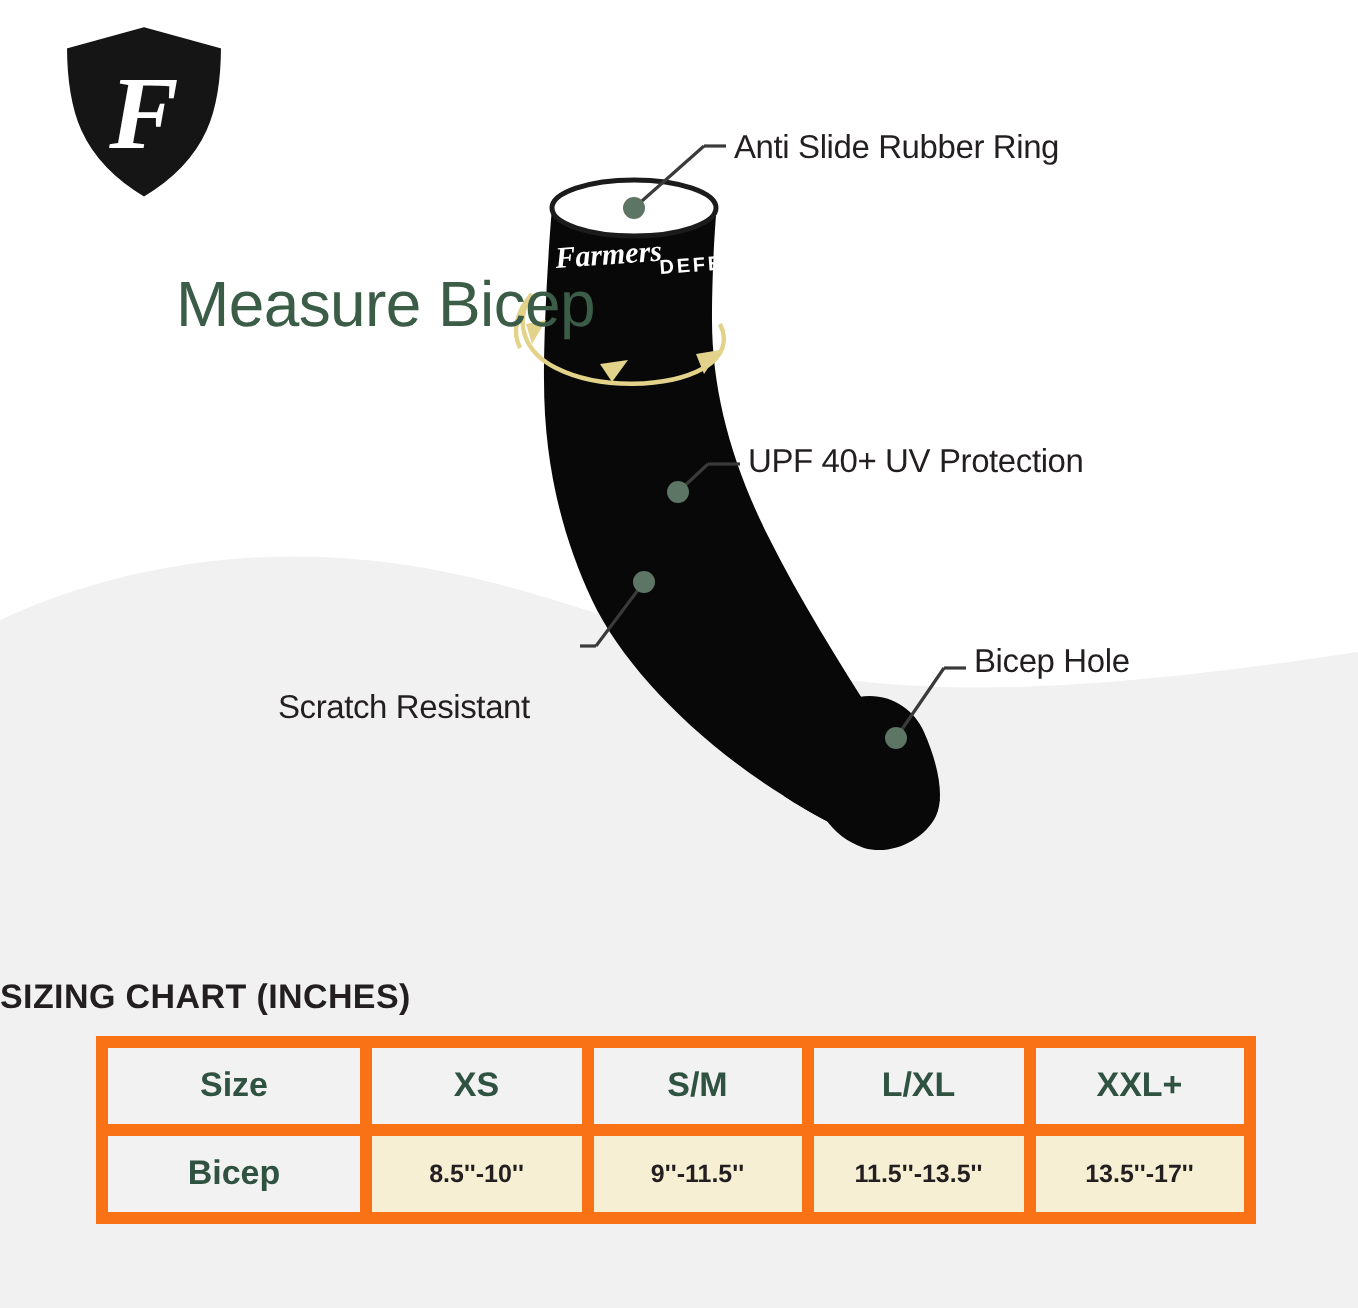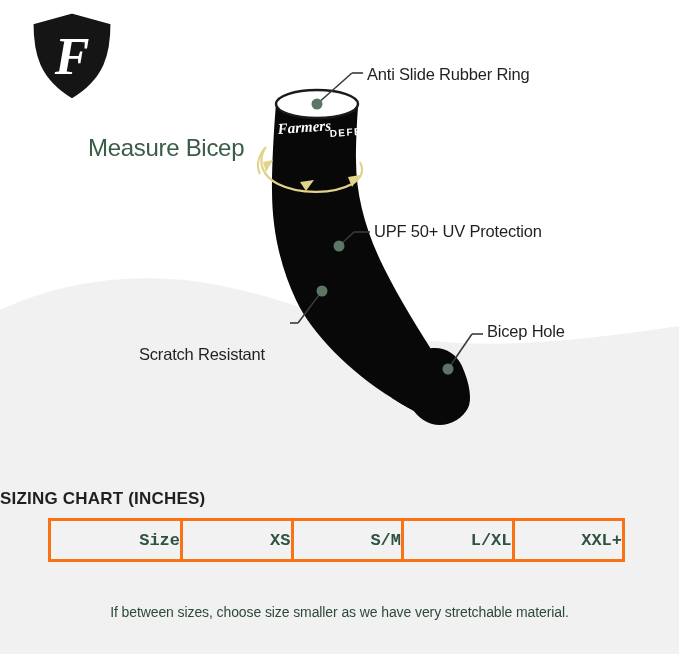--- a/index.html
+++ b/index.html
@@ -46,21 +46,21 @@
     color: #231f20;
     white-space: nowrap;
     letter-spacing: -0.2px;
   }
   .callout.c-ring   { left: 367px; top: 65px;  font-size: 16.5px; }
   .callout.c-upf    { left: 374px; top: 222px; font-size: 16.5px; }
   .callout.c-scratch{ left: 139px; top: 312px; font-size: 16.5px; margin-top: 33px; }
   .callout.c-thumb  { left: 487px; top: 322px; font-size: 16.5px; }
   .callout.c-measure{
     left: 88px; top: 134px;
-    font-size: 24px;
+    font-size: 32px;
     color: #3b5c46;
     letter-spacing: -0.3px;
   }
   
   .chart-title {
     position: absolute;
     left: 0;
     top: 489px;
     width: 679px;
     text-align: left;
@@ -71,26 +71,25 @@
   }
   .size-table {
     position: absolute;
     left: 48px;
     top: 518px;
     width: 574px;
     border-collapse: collapse;
     table-layout: fixed;
   }
   .size-table td {
-    border: 3px solid #f97316;
+    border: 6px solid #f97316;
     height: 38px;
-    text-align: right;
+    text-align: center;
     vertical-align: middle;
     padding: 0;
-    font-family: Liberation Mono, monospace;
   }
   .size-table tr.head-row td {
     background: #f2f2f2;
     color: #2f5241;
     font-size: 17px;
     font-weight: bold;
   }
   .size-table tr.data-row td.rowlabel {
     background: #f2f2f2;
     color: #2f5241;
@@ -189,21 +188,21 @@
     <g fill="#5c7565">
       <circle cx="317" cy="104" r="5.5"></circle>
       <circle cx="339" cy="246" r="5.5"></circle>
       <circle cx="322" cy="291" r="5.5"></circle>
       <circle cx="448" cy="369" r="5.5"></circle>
     </g>
   </svg>
 
   <div class="callout c-ring">Anti Slide Rubber Ring</div>
 
-  <div class="callout c-upf">UPF 50+ UV Protection</div>
+  <div class="callout c-upf">UPF 40+ UV Protection</div>
 
   <div class="callout c-scratch">Scratch Resistant</div>
 
   <div class="callout c-thumb">Bicep Hole</div>
 
   <div class="callout c-measure">Measure Bicep</div>
 
   <div class="chart-title">SIZING CHART (INCHES)</div>
 
   <table class="size-table">
@@ -215,18 +214,24 @@
         <col class="cx">
     </colgroup>
     <tbody>
       <tr class="head-row">
         <td>Size</td>
         <td>XS</td>
         <td>S/M</td>
         <td>L/XL</td>
         <td>XXL+</td>
       </tr>
+      <tr class="data-row">
+        <td class="rowlabel">Bicep</td>
+        <td class="val">8.5''-10''</td>
+        <td class="val">9''-11.5''</td>
+        <td class="val">11.5''-13.5''</td>
+        <td class="val">13.5''-17''</td>
+      </tr>
     </tbody>
   </table>
 
-  <div class="footnote">If between sizes, choose size smaller as we have very stretchable material.</div>
 
 </div>
 
 </body></html>

